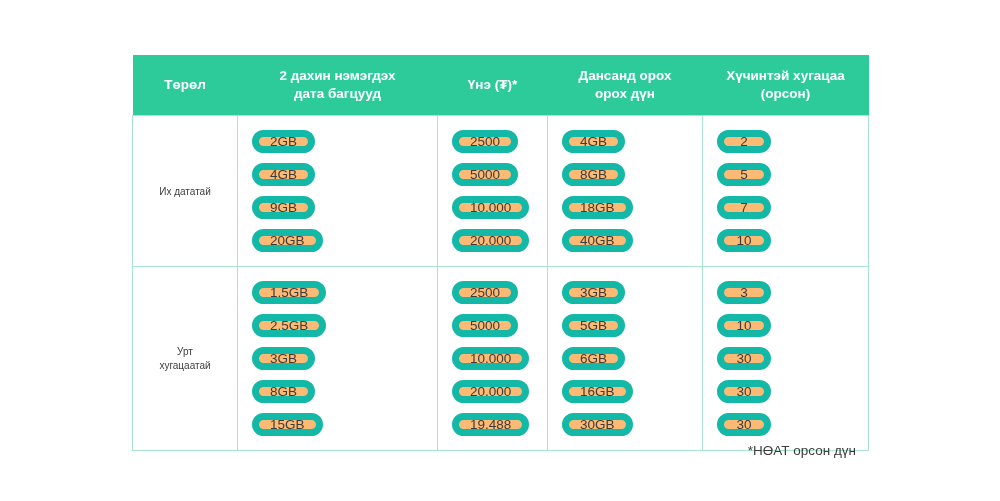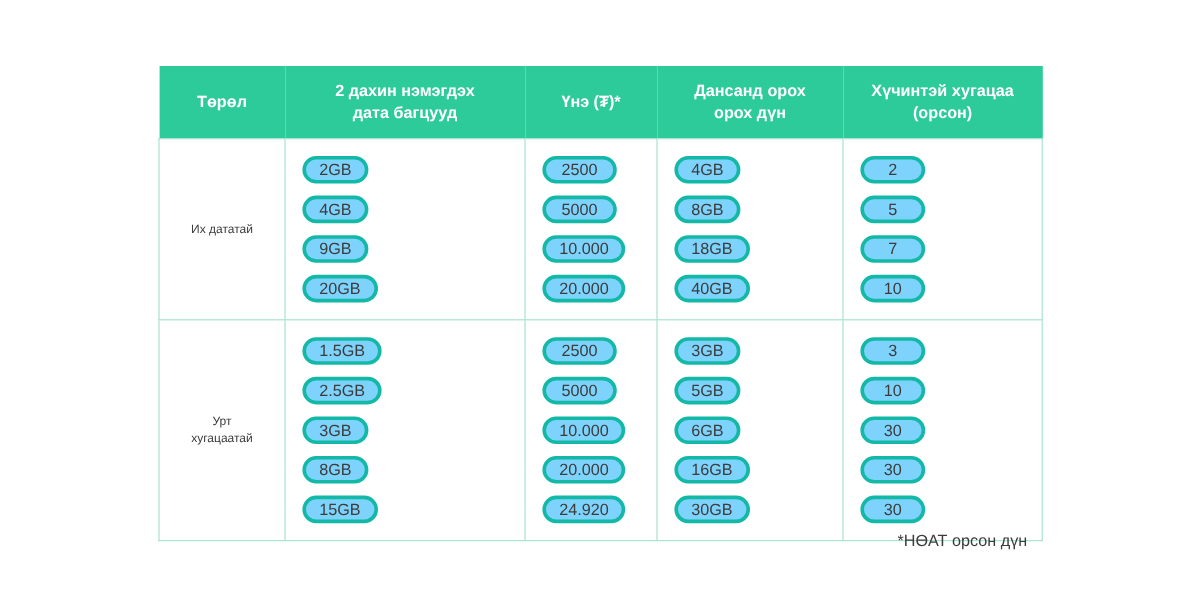--- a/index.html
+++ b/index.html
@@ -73,23 +73,23 @@
     align-items: flex-start;
   }
   .pill {
     display: inline-flex;
     align-items: center;
     justify-content: center;
     min-width: 54px;
     height: 23px;
     padding: 0 11px;
     box-sizing: border-box;
-    border: 3px solid #14b8a6;
+    border: 7px solid #14b8a6;
     border-radius: 12px;
-    background: #7dd3fc;
+    background: #fdba74;
     font-size: 13.5px;
     color: #3c3c3c;
     white-space: nowrap;
   }
   .pill.wide { min-width: 62px; }
   .footnote {
     position: absolute;
     right: 144px;
     top: 443px;
     font-size: 13.5px;
@@ -185,21 +185,21 @@
               <span class="pill">8GB</span>
               <span class="pill">15GB</span>
             </div>
           </td>
           <td>
             <div class="cell-stack left">
               <span class="pill wide">2500</span>
               <span class="pill wide">5000</span>
               <span class="pill wide">10.000</span>
               <span class="pill wide">20.000</span>
-              <span class="pill wide">24.920</span>
+              <span class="pill wide">19.488</span>
             </div>
           </td>
           <td>
             <div class="cell-stack left">
               <span class="pill">3GB</span>
               <span class="pill">5GB</span>
               <span class="pill">6GB</span>
               <span class="pill">16GB</span>
               <span class="pill">30GB</span>
             </div>

